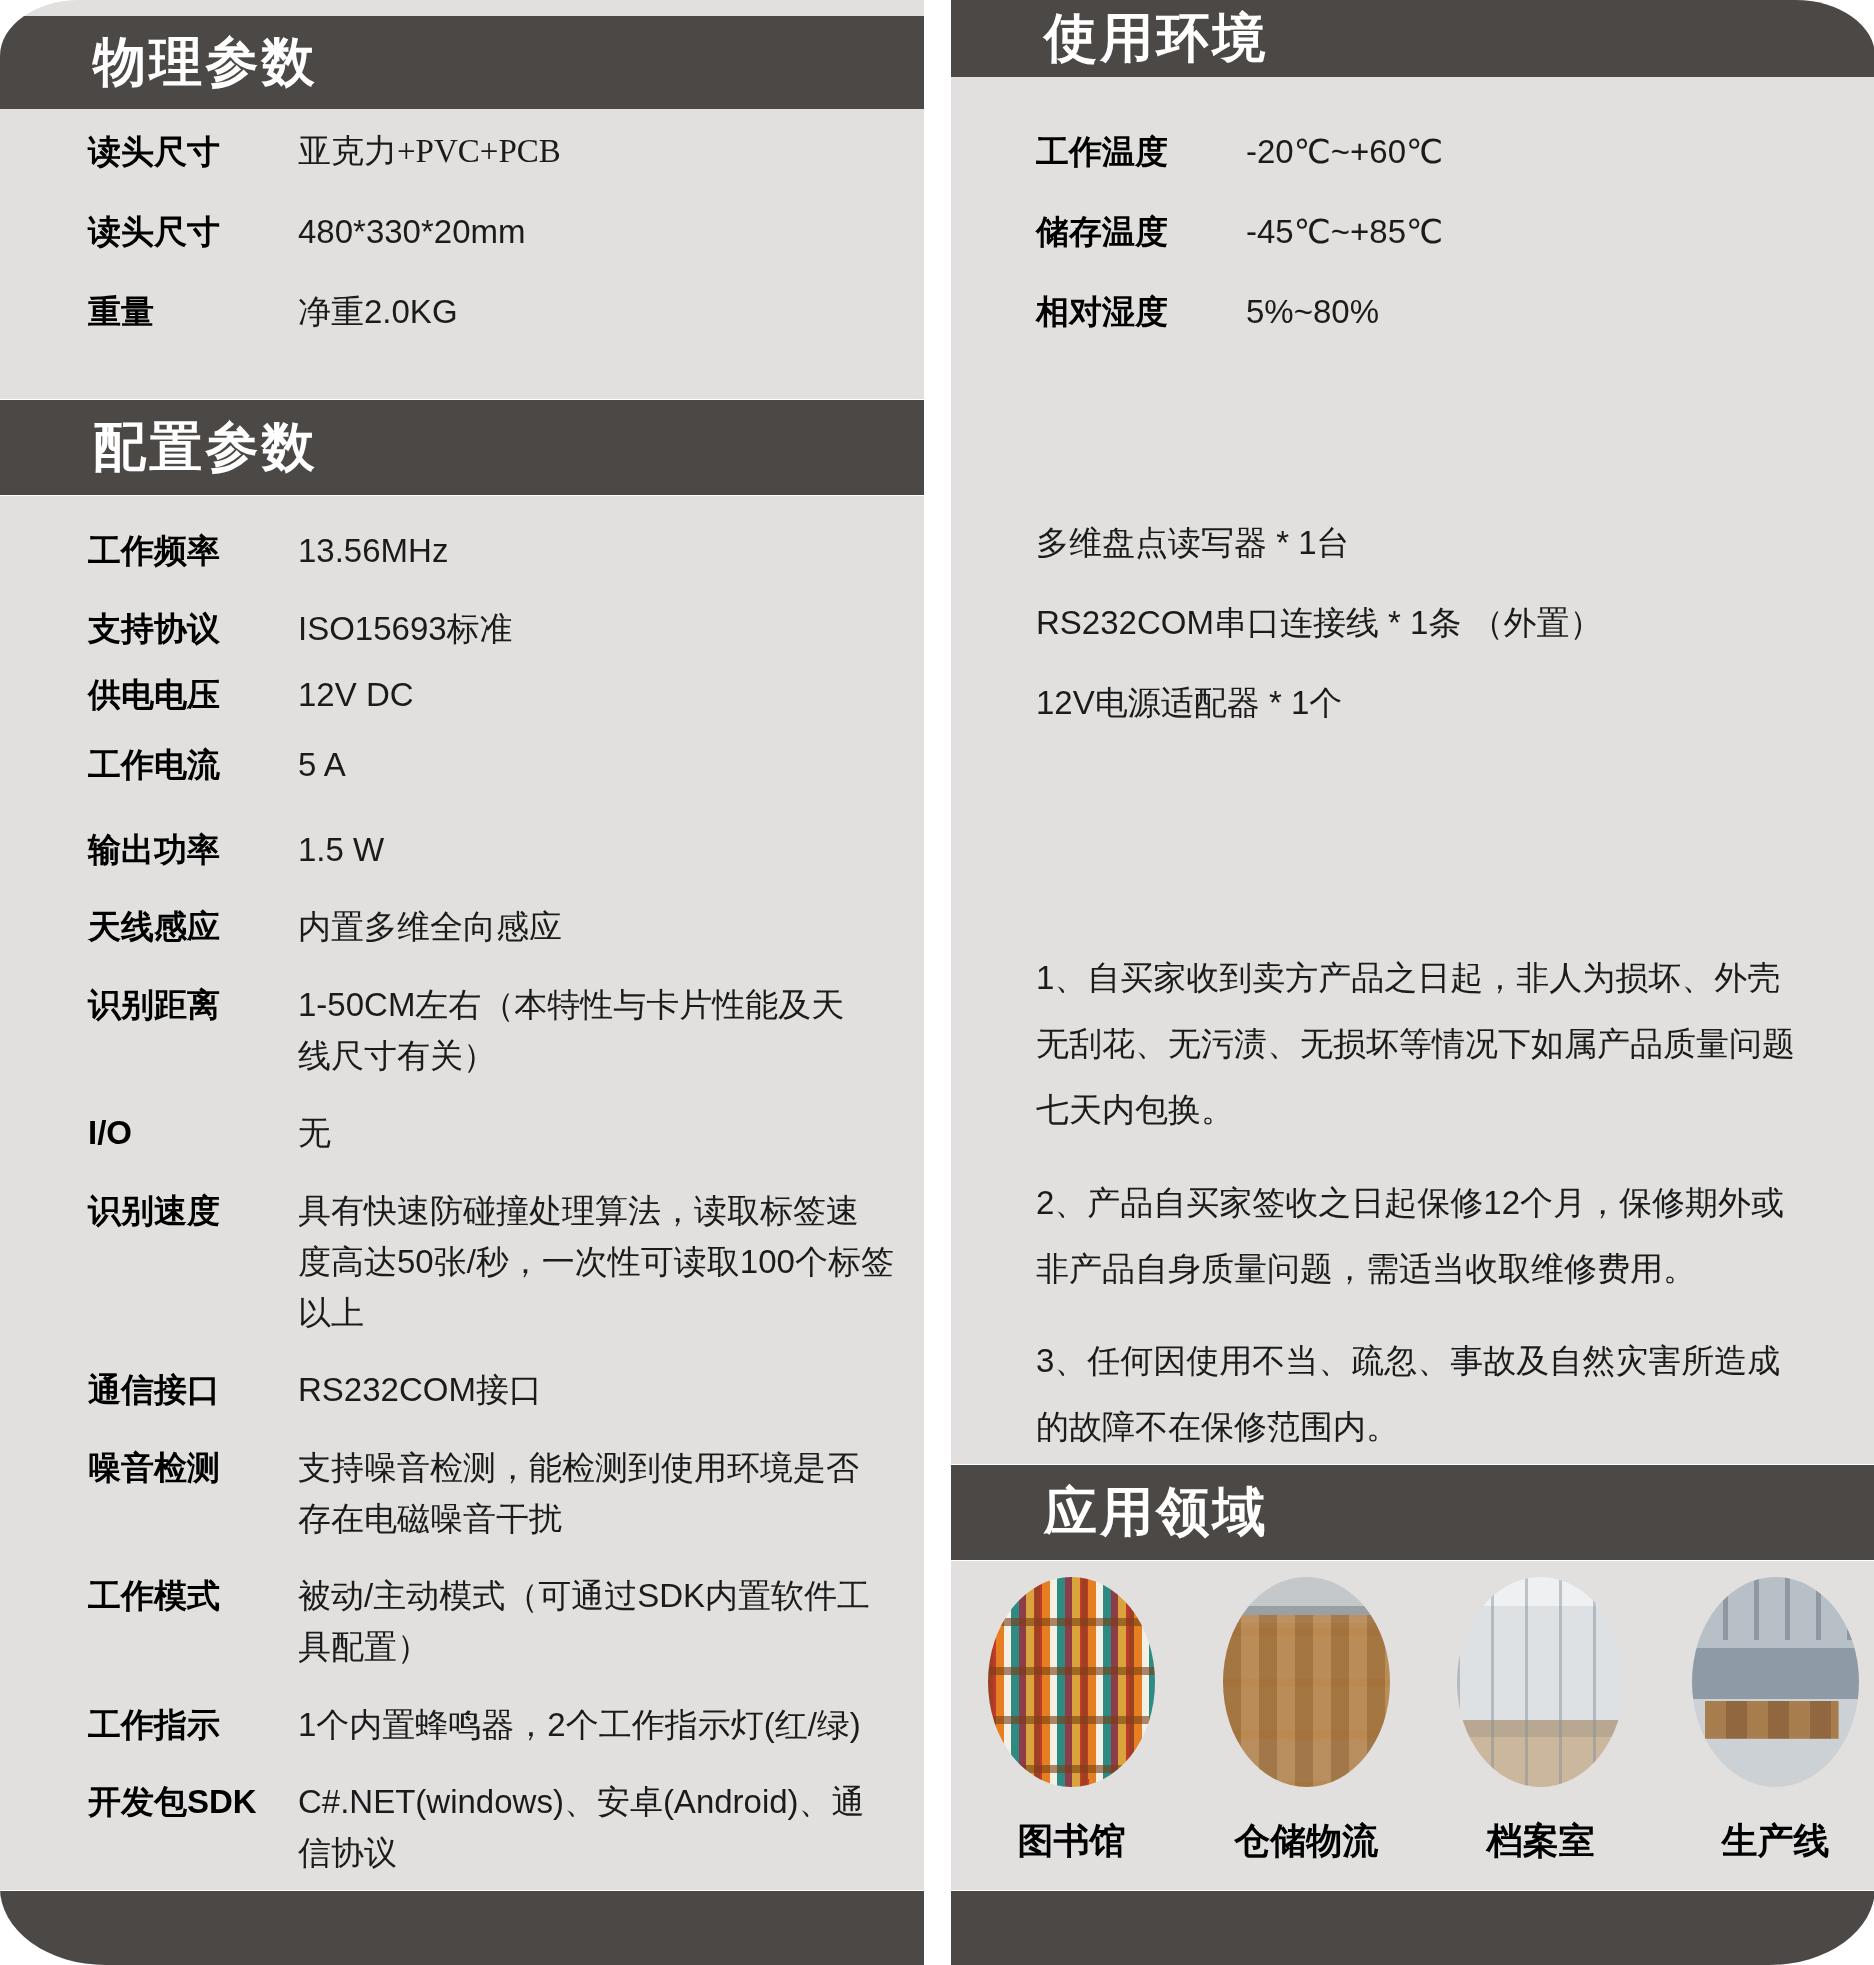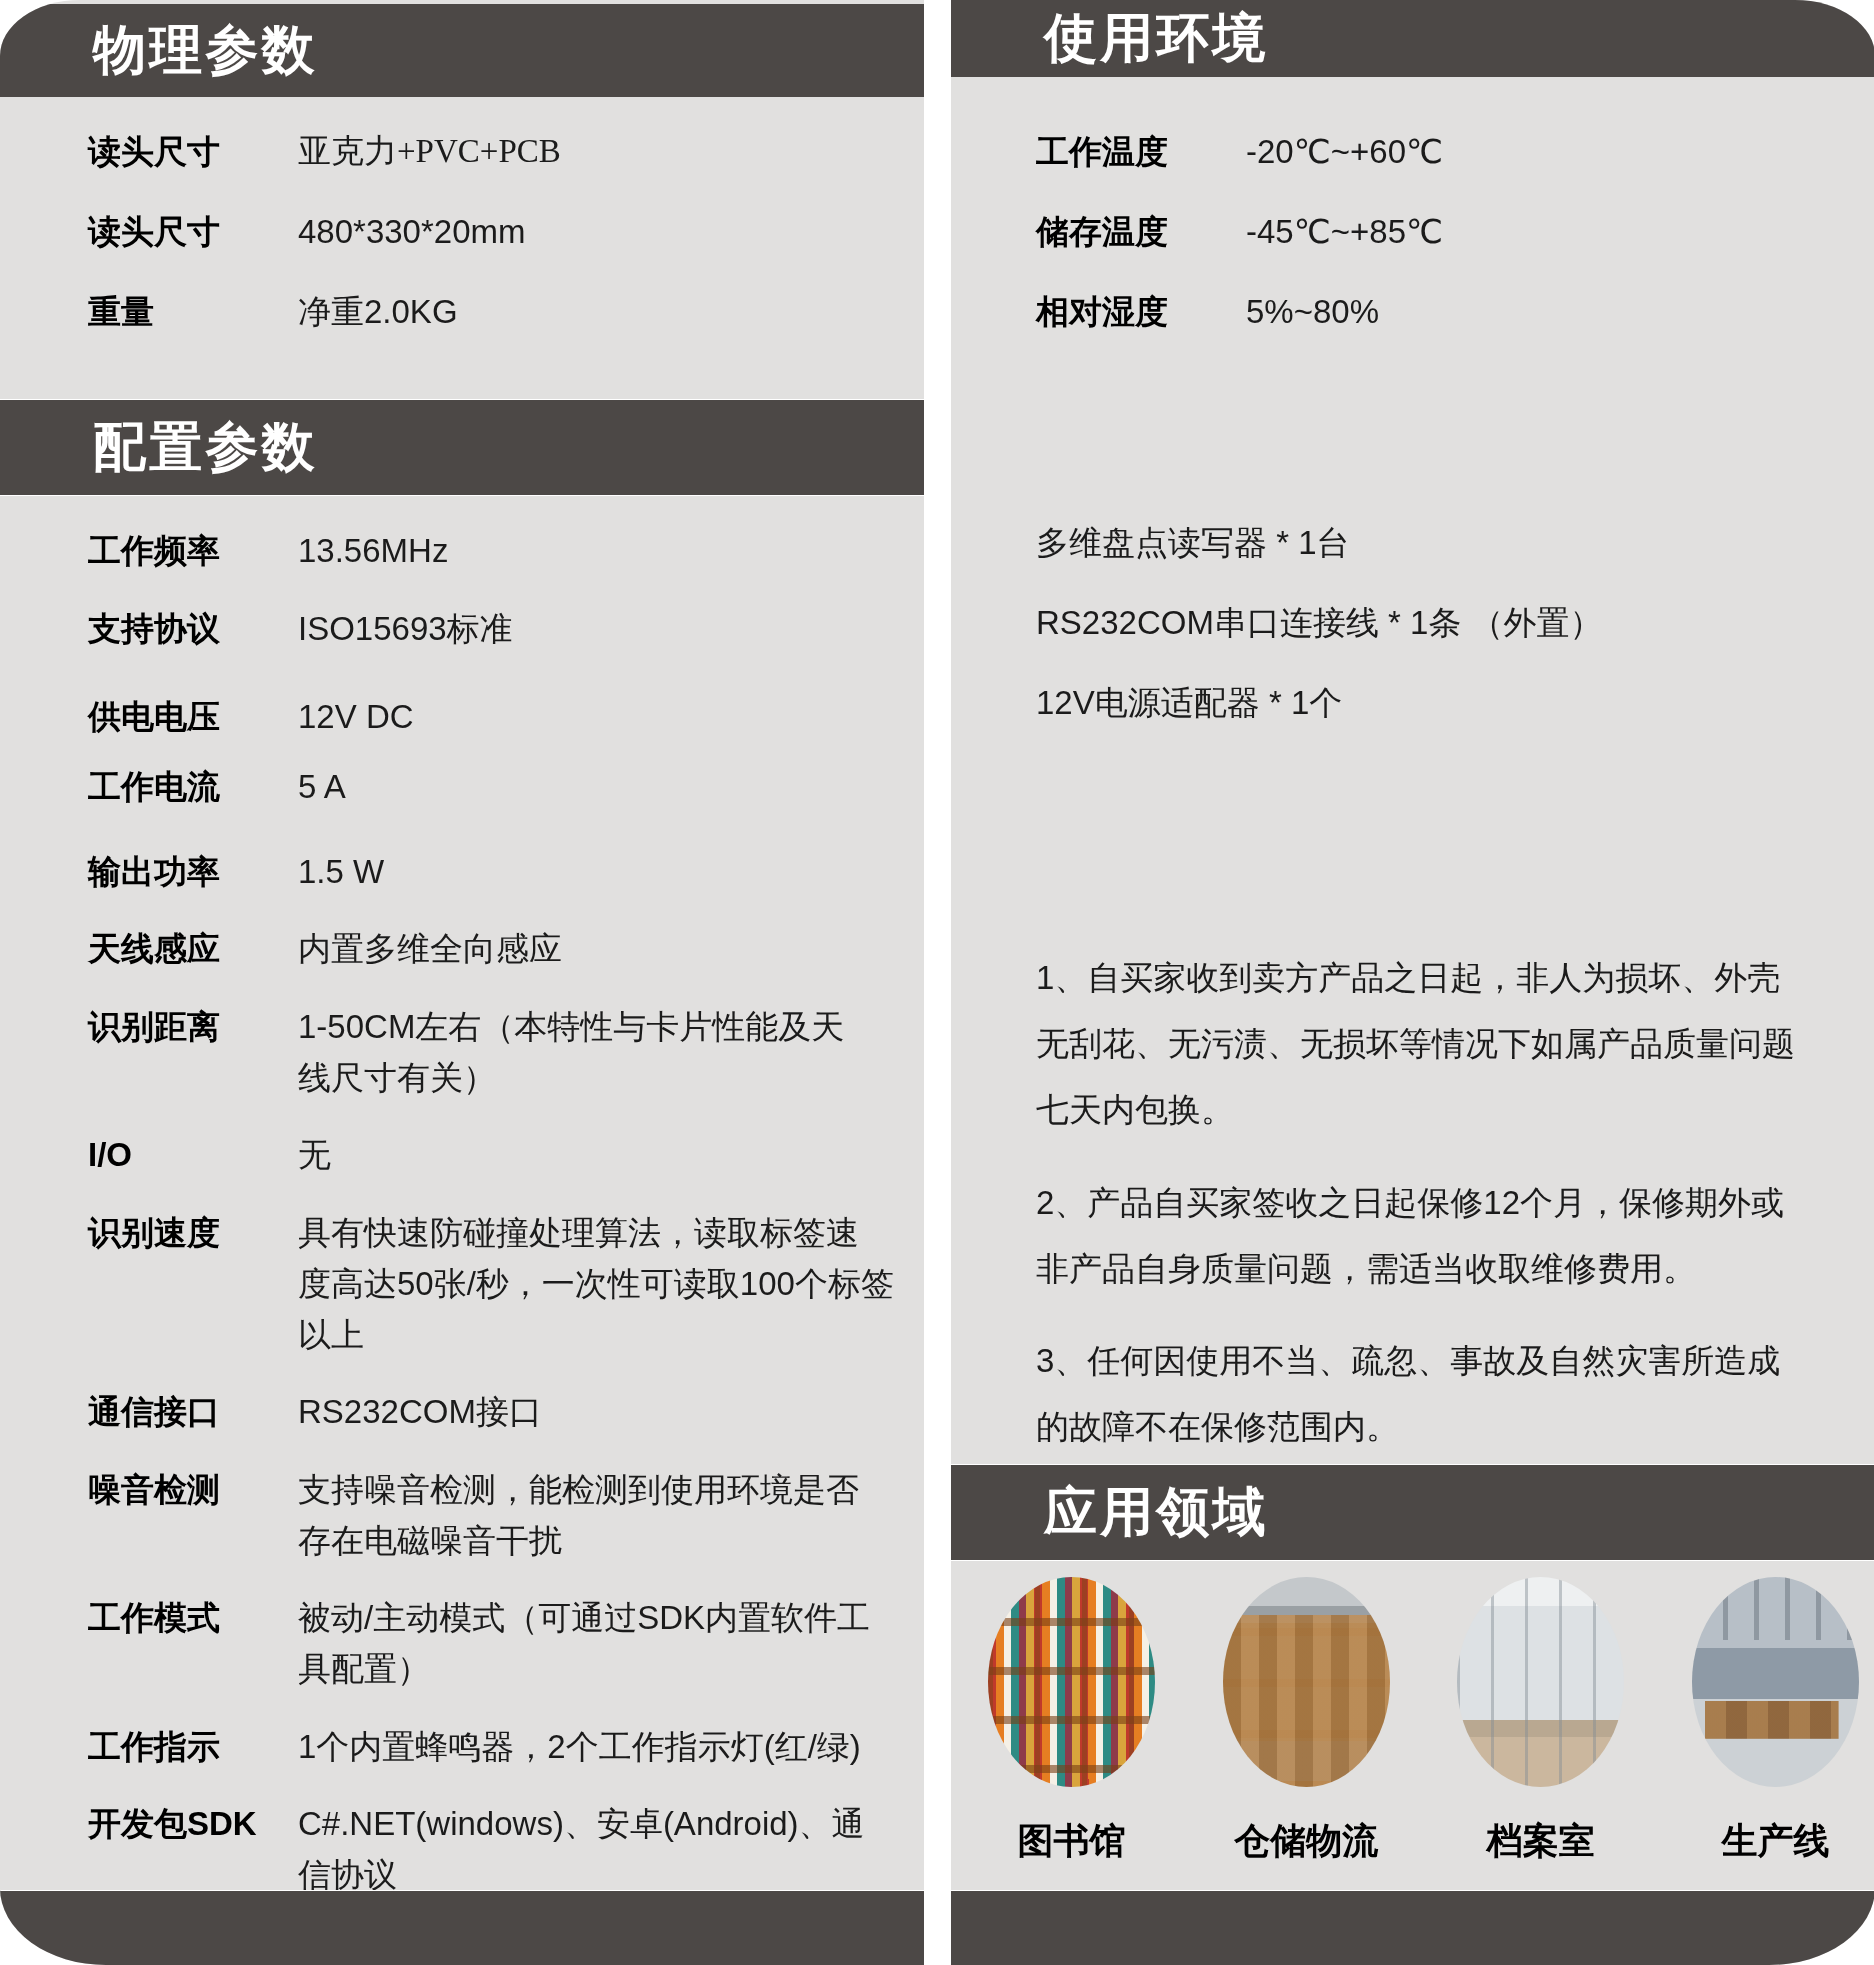--- a/index.html
+++ b/index.html
@@ -66,21 +66,21 @@
     background-repeat:no-repeat;
   }
 </style>
 </head>
 <body>
 
 <div id="canvas">
 
   <div class="col" id="left-col">
 
-    <div class="bar" style="top:4px;height:93px;">
+    <div class="bar" style="top:16px;height:93px;">
       <span>物理参数</span>
     </div>
 
     <div class="body spec-rows" style="top:93px;">
       <div class="spec-row">
         <span class="k">读头尺寸</span>
         <span class="v serif">亚克力+PVC+PCB</span>
       </div>
       <div class="spec-row">
         <span class="k">读头尺寸</span>
@@ -94,21 +94,21 @@
 
     <div class="bar mid" style="top:399px;height:97px;">
       <span>配置参数</span>
     </div>
 
     <div class="body spec-rows" style="top:496px;padding-top:29px;">
       <div class="spec-row" style="margin-bottom:26.5px;">
         <span class="k">工作频率</span>
         <span class="v">13.56MHz</span>
       </div>
-      <div class="spec-row" style="margin-bottom:37px;justify-content:space-between;">
+      <div class="spec-row" style="margin-bottom:15px;justify-content:space-between;">
         <span class="k">支持协议</span>
         <span class="v">ISO15693标准</span>
       </div>
       <div class="spec-row" style="margin-bottom:19px;">
         <span class="k">供电电压</span>
         <span class="v">12V DC</span>
       </div>
       <div class="spec-row" style="margin-bottom:34px;">
         <span class="k">工作电流</span>
         <span class="v">5 A</span>

